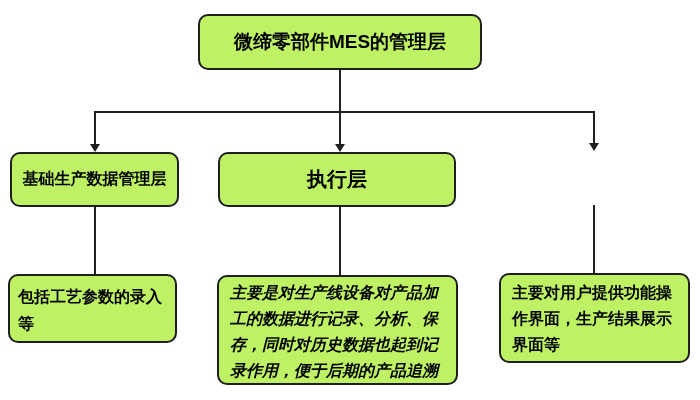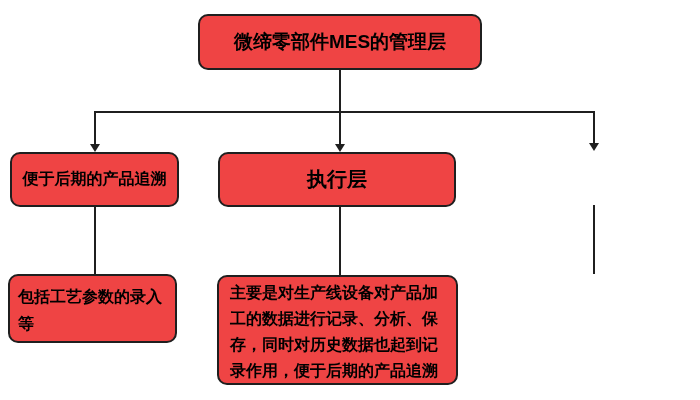--- a/index.html
+++ b/index.html
@@ -2,34 +2,34 @@
 <html><head>
 <meta charset="utf-8">
 <style>
   html,body{margin:0;padding:0;background:#ffffff;}
   .canvas{
     position:relative;width:700px;height:400px;background:#ffffff;
     font-family:"Liberation Sans","DejaVu Sans",sans-serif;color:#000;
     overflow:hidden;
   }
   .node{
-    position:absolute;box-sizing:border-box;background:#ef4444;
+    position:absolute;box-sizing:border-box;background:#bef264;
     border:2px solid #1f1f1f;border-radius:10px;
     display:flex;align-items:center;justify-content:center;
     text-align:center;font-weight:bold;
   }
   .node.desc{
     align-items:flex-start;justify-content:flex-end;text-align:left;
   }
   .root-node{left:198px;top:14px;width:284px;height:56px;border-width:2.5px;font-size:19px;}
   .branch-1{left:10px;top:152px;width:169px;height:55px;font-size:16px;}
   .branch-2{left:218px;top:152px;width:238px;height:55px;font-size:20px;}
   .branch-3{left:498px;top:151px;width:190px;height:54px;font-size:16px;}
   .desc-1{left:8px;top:274px;width:169px;height:69px;font-size:16px;line-height:27px;padding:7px 8px;}
-  .desc-2{left:217px;top:275px;width:241px;height:110px;font-size:16px;line-height:26px;padding:3px 11px;}
+  .desc-2{left:217px;top:275px;width:241px;height:110px;font-size:16px;line-height:26px;padding:3px 11px;font-style:italic;}
   .desc-3{left:499px;top:273px;width:191px;height:90px;font-size:16px;line-height:26px;padding:5px 11px;}
   .line{position:absolute;background:#1f1f1f;}
   .vline{width:2px;}
   .hline{height:2px;}
   .v-root{left:339px;top:70px;height:75px;}
   .h-rail{left:94px;top:111px;width:501px;}
   .v-drop-left{left:94px;top:111px;height:34px;}
   .v-drop-right{left:593px;top:111px;height:33px;}
   .v-plain-left{left:94px;top:207px;height:68px;}
   .v-plain-mid{left:339px;top:207px;height:69px;}
@@ -54,30 +54,33 @@
 
   <div class="line vline v-root"></div>
   <div class="line hline h-rail"></div>
   <div class="line vline v-drop-left"></div>
   <div class="line vline v-drop-right"></div>
   <div class="arrow-down arr-left"></div>
   <div class="arrow-down arr-mid"></div>
   <div class="arrow-down arr-right"></div>
 
   <div class="node branch-1">
-    <span>便于后期的产品追溯</span>
+    <span>基础生产数据管理层</span>
   </div>
   <div class="node branch-2">
     <span>执行层</span>
   </div>
 
   <div class="line vline v-plain-left"></div>
   <div class="line vline v-plain-mid"></div>
   <div class="line vline v-plain-right"></div>
 
   <div class="node desc desc-1">
     <span>包括工艺参数的录入等</span>
   </div>
   <div class="node desc desc-2">
     <span>主要是对生产线设备对产品加工的数据进行记录、分析、保存，同时对历史数据也起到记录作用，便于后期的产品追溯</span>
   </div>
+  <div class="node desc desc-3">
+    <span>主要对用户提供功能操作界面，生产结果展示界面等</span>
+  </div>
 
 </div>
 
 </body></html>

